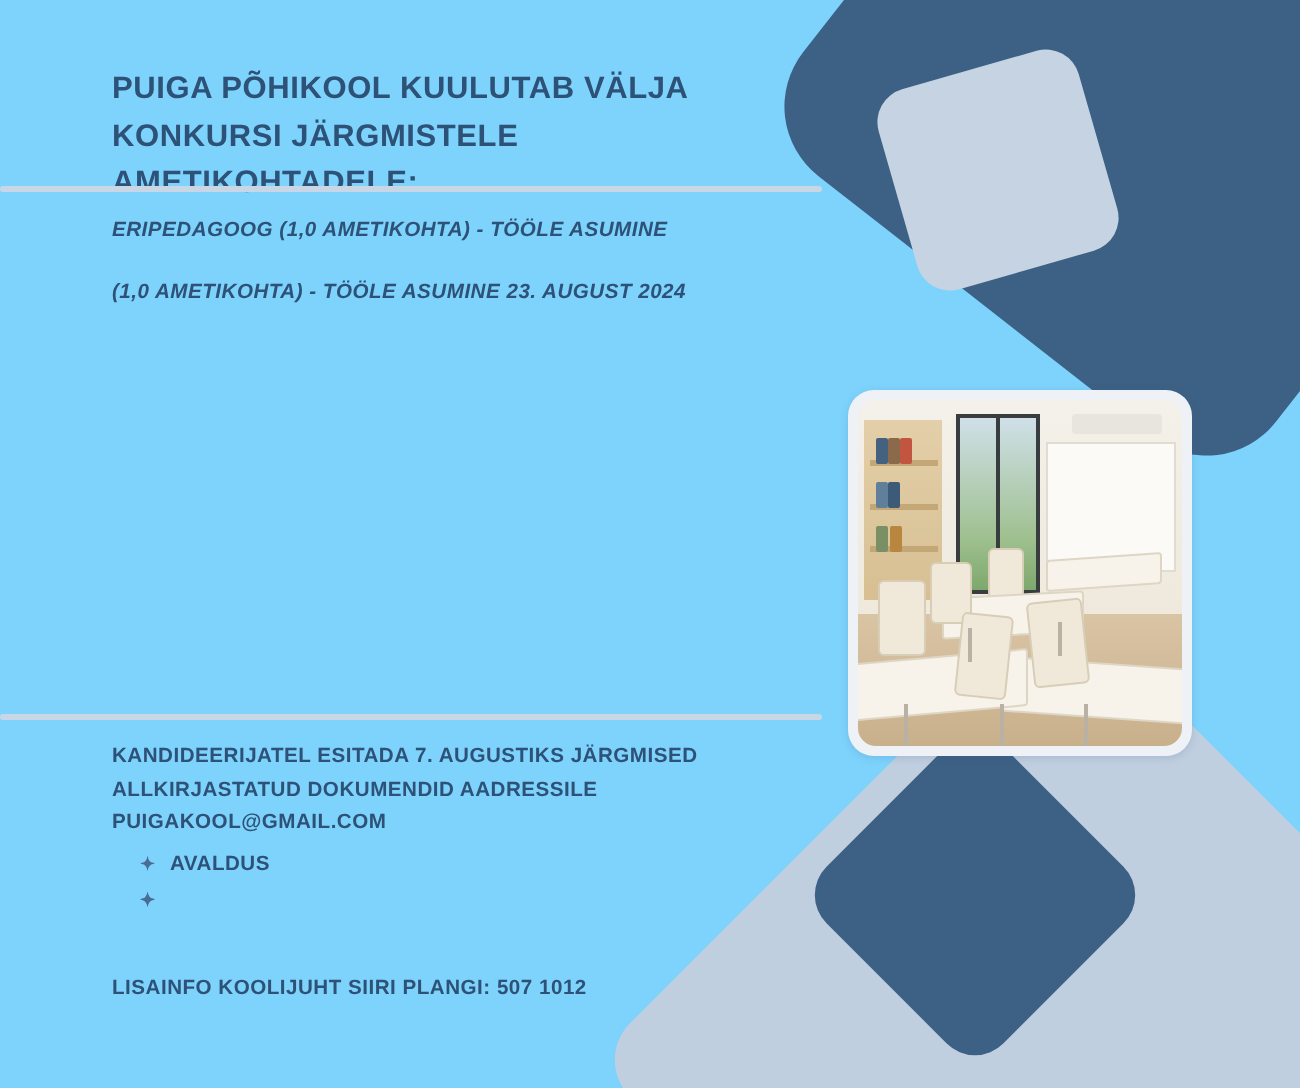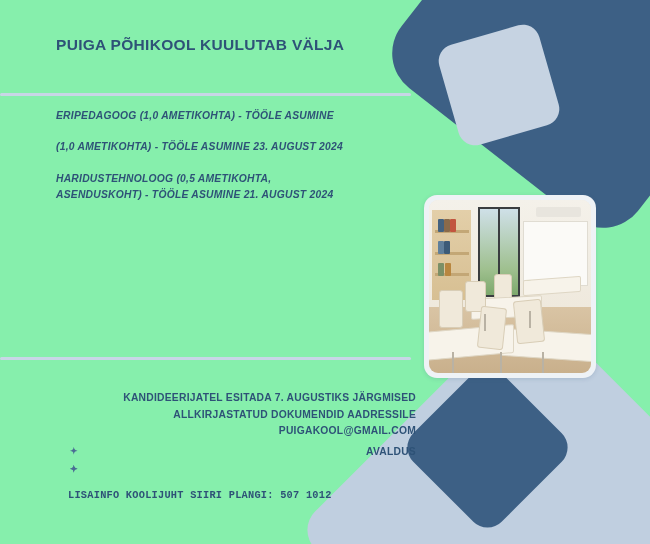--- a/index.html
+++ b/index.html
@@ -3,21 +3,21 @@
 <meta charset="utf-8">
 <style>
   html,body{margin:0;padding:0;}
   body{
     width:650px;height:544px;
     background:#ffffff;
     font-family:"Liberation Sans", sans-serif;
     overflow:hidden;
     position:relative;
   }
-  .poster{position:absolute;inset:0;overflow:hidden;background:#86efac;}
+  .poster{position:absolute;inset:0;overflow:hidden;background:#7dd3fc;}
 
   
   .deco{position:absolute;pointer-events:none;}
 
   
   .shape-dark-top{
     width:300px;height:300px;
     right:-85px;top:-115px;
     background:#3d6085;
     border-radius:44px;
@@ -111,46 +111,45 @@
   .jobs{position:absolute;left:56px;top:108px;width:350px;font-style:italic;}
   .job{
     color:#2e5277;
     font-size:10.3px;font-weight:bold;
     line-height:1.58;letter-spacing:.25px;
     text-transform:uppercase;
     margin-bottom:15px;
   }
   .job:last-child{margin-bottom:0;}
 
-  .apply{position:absolute;left:56px;top:390px;width:360px;text-align:right;}
+  .apply{position:absolute;left:56px;top:371px;width:360px;}
   .apply-line{
     color:#2e5277;
     font-size:10.3px;font-weight:bold;
     line-height:1.62;letter-spacing:.25px;
     text-transform:uppercase;
   }
   .doc-list{list-style:none;margin:3px 0 0 0;padding:0 0 0 14px;}
   .doc-list li{
     color:#2e5277;
     font-size:10.3px;font-weight:bold;
     line-height:1.72;letter-spacing:.25px;
     text-transform:uppercase;
     position:relative;padding-left:15px;
   }
   .doc-list li .blt{
     position:absolute;left:0;top:0;
     color:#4a6d94;font-size:9px;line-height:1.9;
   }
   .contact{
-    position:absolute;left:68px;top:489px;width:360px;
+    position:absolute;left:56px;top:489px;width:360px;
     color:#2e5277;
     font-size:10.3px;font-weight:bold;
     letter-spacing:.25px;
     text-transform:uppercase;
-    font-family:Liberation Mono, monospace;
   }
 </style>
 </head>
 <body>
 
 <div class="poster">
 
   <div class="deco shape-dark-top"></div>
   <div class="deco shape-light-top"></div>
   <div class="deco shape-light-bottom"></div>
@@ -190,34 +189,31 @@
       <span class="ph-leg" style="left:70%;top:88%;height:12%;"></span>
       <span class="ph-leg" style="left:34%;top:66%;height:10%;"></span>
       <span class="ph-leg" style="left:62%;top:64%;height:10%;"></span>
     </div>
   </div>
 
   <div class="content">
 
     <div class="title">
       <div>PUIGA PÕHIKOOL KUULUTAB VÄLJA</div>
+      <div>KONKURSI JÄRGMISTELE AMETIKOHTADELE:</div>
     </div>
 
     <div class="divider divider-top"></div>
 
     <div class="jobs">
       <div class="job">
         <div>ERIPEDAGOOG (1,0 AMETIKOHTA) - TÖÖLE ASUMINE</div>
       </div>
       <div class="job">
         <div>(1,0 AMETIKOHTA) - TÖÖLE ASUMINE 23. AUGUST 2024</div>
-      </div>
-      <div class="job">
-        <div>HARIDUSTEHNOLOOG (0,5 AMETIKOHTA,</div>
-        <div>ASENDUSKOHT) - TÖÖLE ASUMINE 21. AUGUST 2024</div>
       </div>
       <div class="job">
       </div>
     </div>
 
     <div class="divider divider-bottom"></div>
 
     <div class="apply">
       <div class="apply-line">KANDIDEERIJATEL ESITADA 7. AUGUSTIKS JÄRGMISED</div>
       <div class="apply-line">ALLKIRJASTATUD DOKUMENDID AADRESSILE</div>

